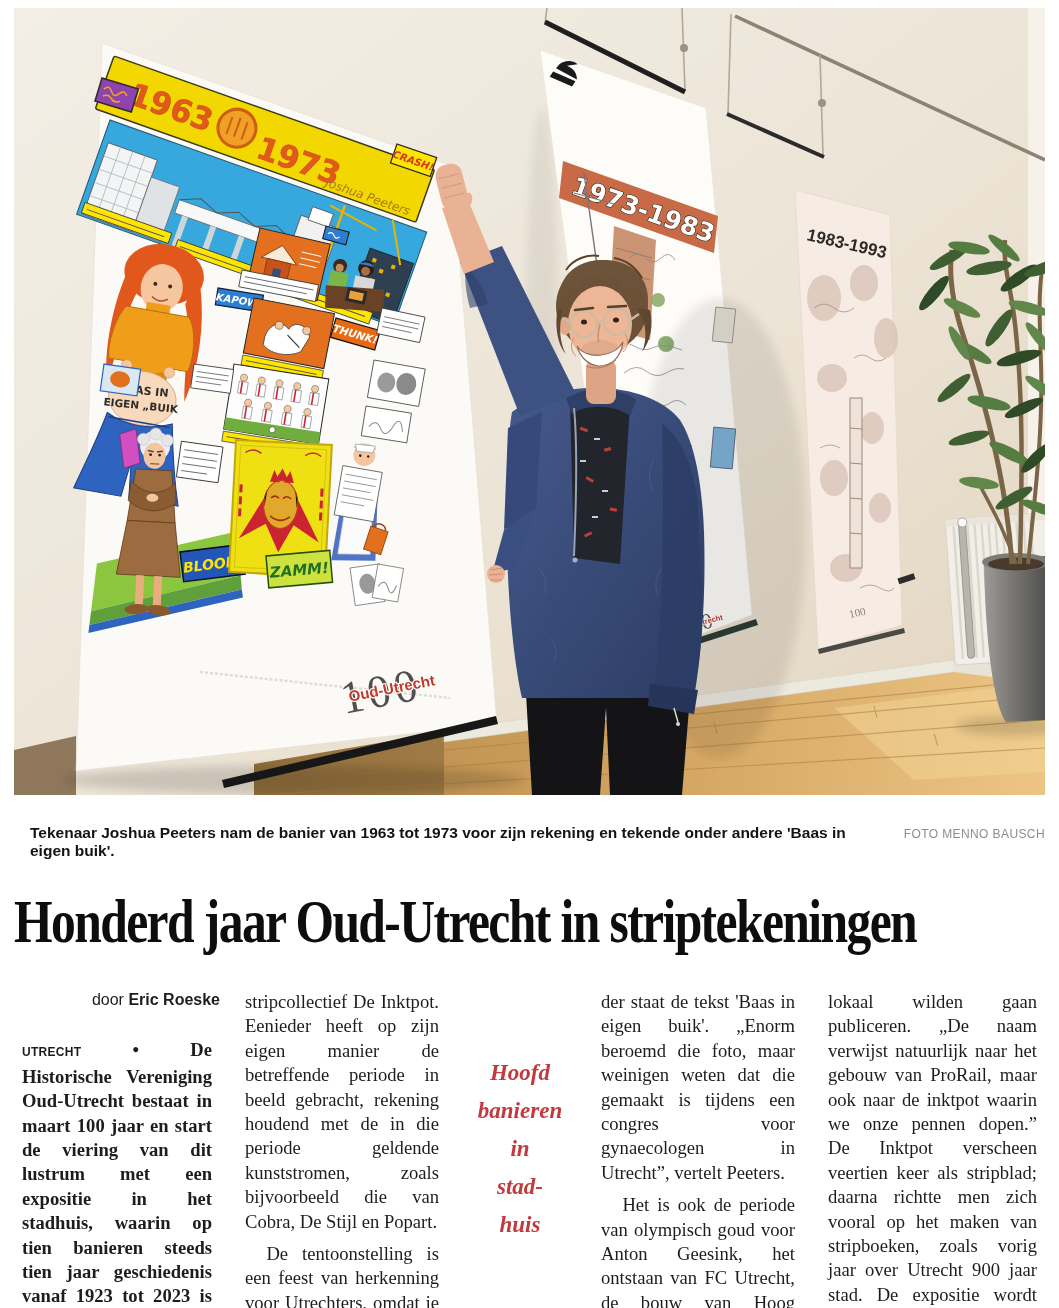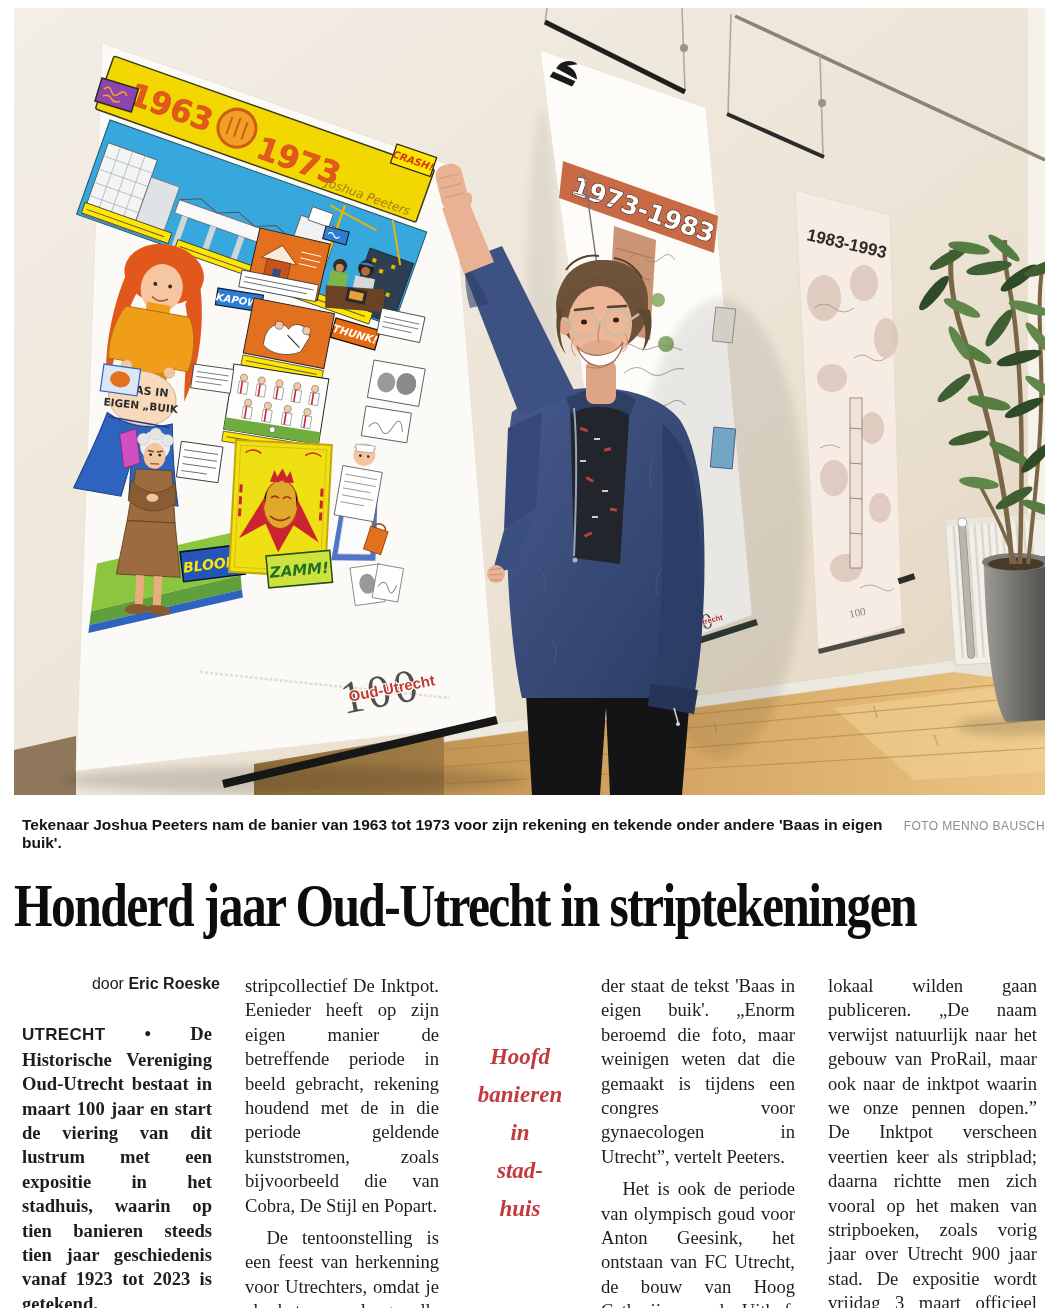--- a/index.html
+++ b/index.html
@@ -1,33 +1,33 @@
 <!DOCTYPE html>
 <html><head>
 <meta charset="utf-8">
 <style>
   html,body{margin:0;padding:0;background:#ffffff;}
   .page{width:1059px;height:1308px;background:#fff;position:relative;overflow:hidden;
         font-family:"Liberation Serif",serif;color:#1d1d1d;}
   .photo{margin:8px 14px 0 14px;width:1031px;height:787px;position:relative;overflow:hidden;background:#efe9df;}
   .photo svg{display:block;}
   .caption-row{margin:13px 14px 0 14px;display:flex;justify-content:space-between;align-items:baseline;}
-  .caption{margin:8px;font-family:"Liberation Sans",sans-serif;font-weight:bold;font-size:15.5px;color:#141414;}
+  .caption{margin:16px;font-family:"Liberation Sans",sans-serif;font-weight:bold;font-size:15.5px;color:#141414;}
   .credit{font-family:Liberation Sans, sans-serif;font-size:12px;color:#8d8d8d;letter-spacing:.4px;white-space:nowrap;}
   .headline{margin:14px 14px 0 14px;font-family:"Liberation Serif",serif;font-weight:bold;color:#0d0d0d;
             font-size:62px;line-height:1.0;white-space:nowrap;letter-spacing:-2px;
             transform:scaleX(.80);transform-origin:left center;}
   .columns{margin:30px 14px 0 14px;display:grid;grid-template-columns:206px 210px 112px 210px 1fr;
            column-gap:17px;height:368px;overflow:hidden;}
   .col{font-size:18.6px;line-height:24.4px;text-align:justify;}
   .col p{margin:8px;}
   .byline{font-family:"Liberation Sans",sans-serif;font-size:16px;margin:6px 0 26px 0 !important;text-align:right;}
   .byline b{font-weight:bold;}
   .lede{font-weight:bold;}
-  .lede .loc{font-family:"Liberation Sans",sans-serif;font-size:17px;letter-spacing:.3px;}
+  .lede .loc{font-family:"Liberation Sans",sans-serif;font-size:12px;letter-spacing:.3px;}
   .indent{text-indent:1.15em;}
   .quote-col{display:flex;justify-content:center;}
   .pullquote{padding-top:72px;text-align:center;color:#c23a3d;font-weight:bold;font-style:italic;
              font-size:23px;line-height:38px;font-family:"Liberation Serif",serif;}
 </style>
 </head>
 <body>
 
 <div class="page">
 

